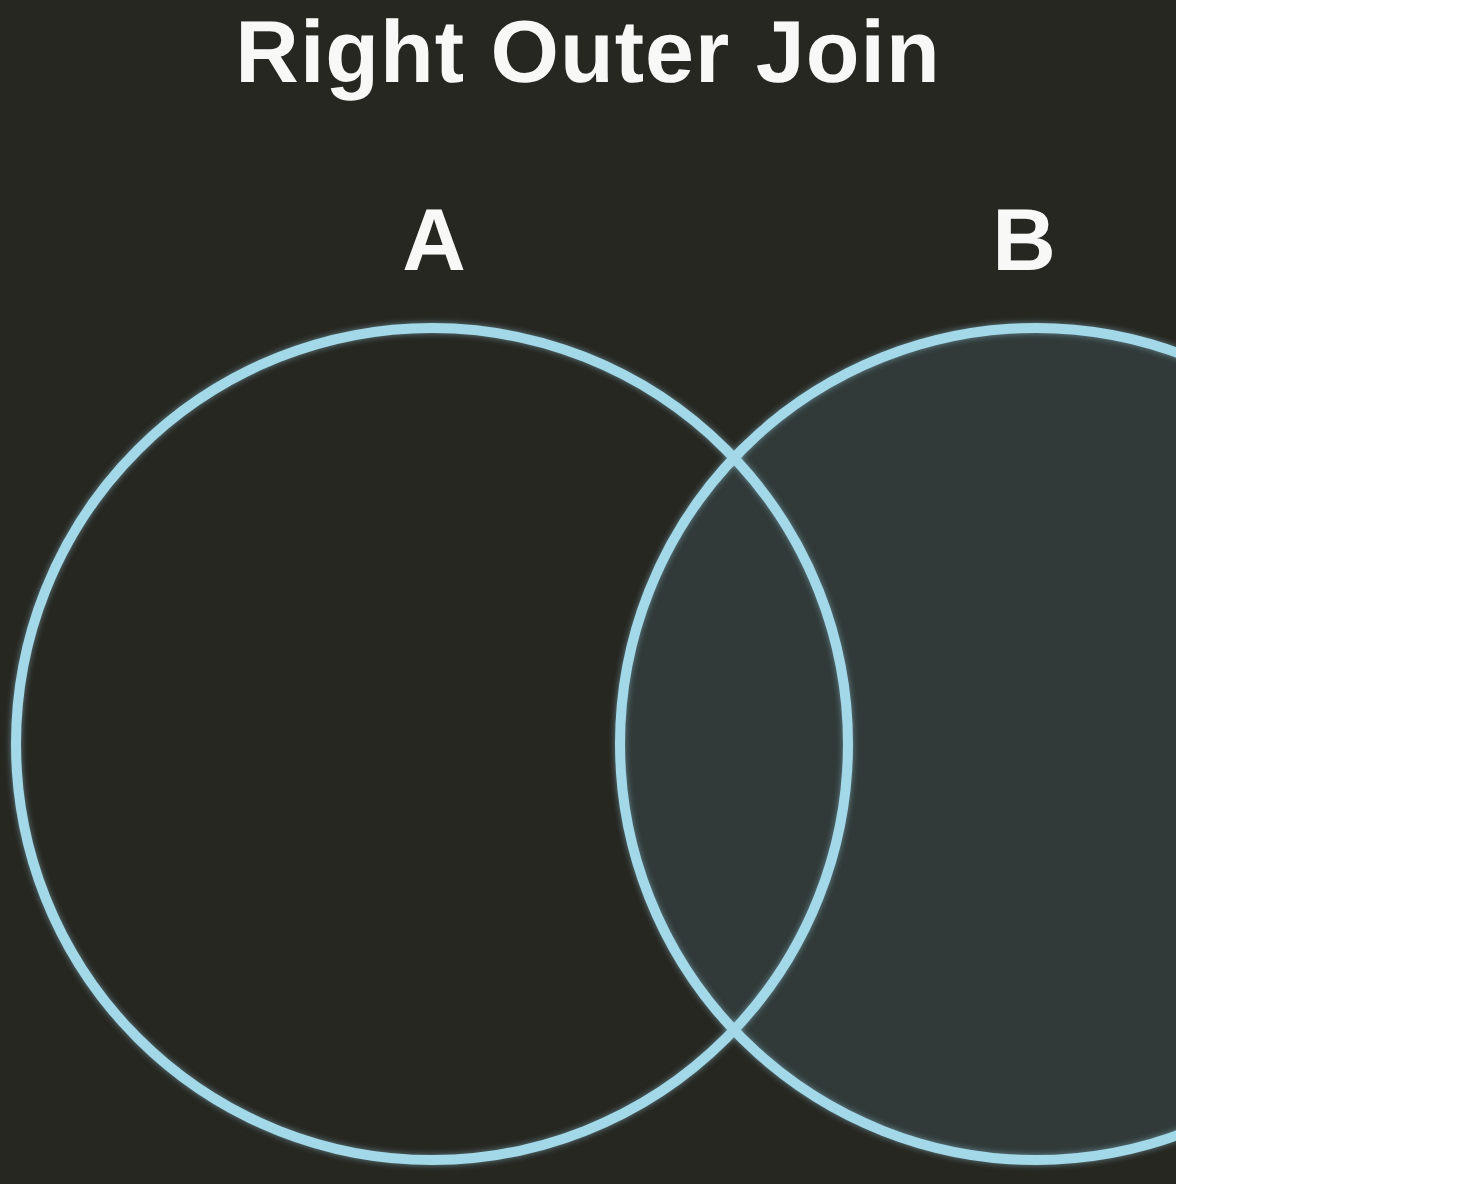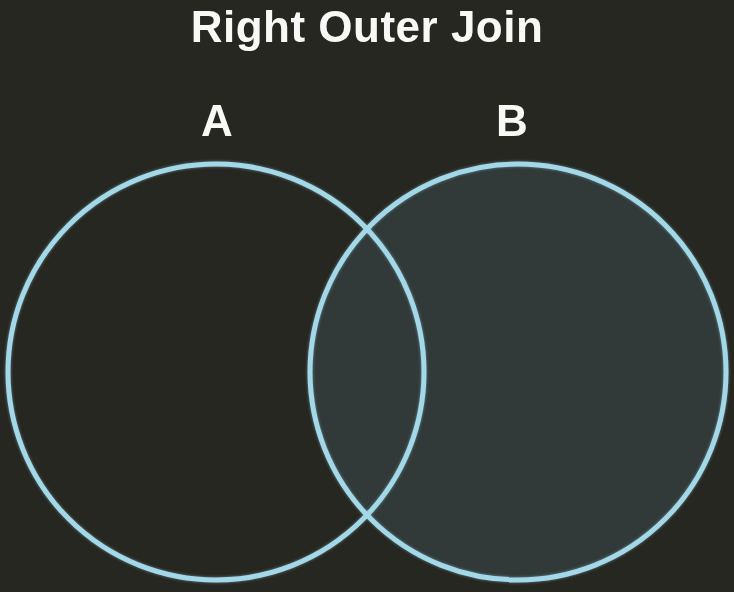--- a/index.html
+++ b/index.html
@@ -1,21 +1,21 @@
 <!DOCTYPE html>
 <html><head>
 <meta charset="utf-8">
 <style>
   html, body {
     margin: 0;
     padding: 0;
   }
   .canvas {
     position: relative;
-    width: 734px;
+    width: 588px;
     height: 592px;
     background-color: #272721;
     overflow: hidden;
     font-family: "Liberation Sans", sans-serif;
   }
   .diagram-title {
     position: absolute;
     top: 2px;
     left: 0;
     width: 100%;

